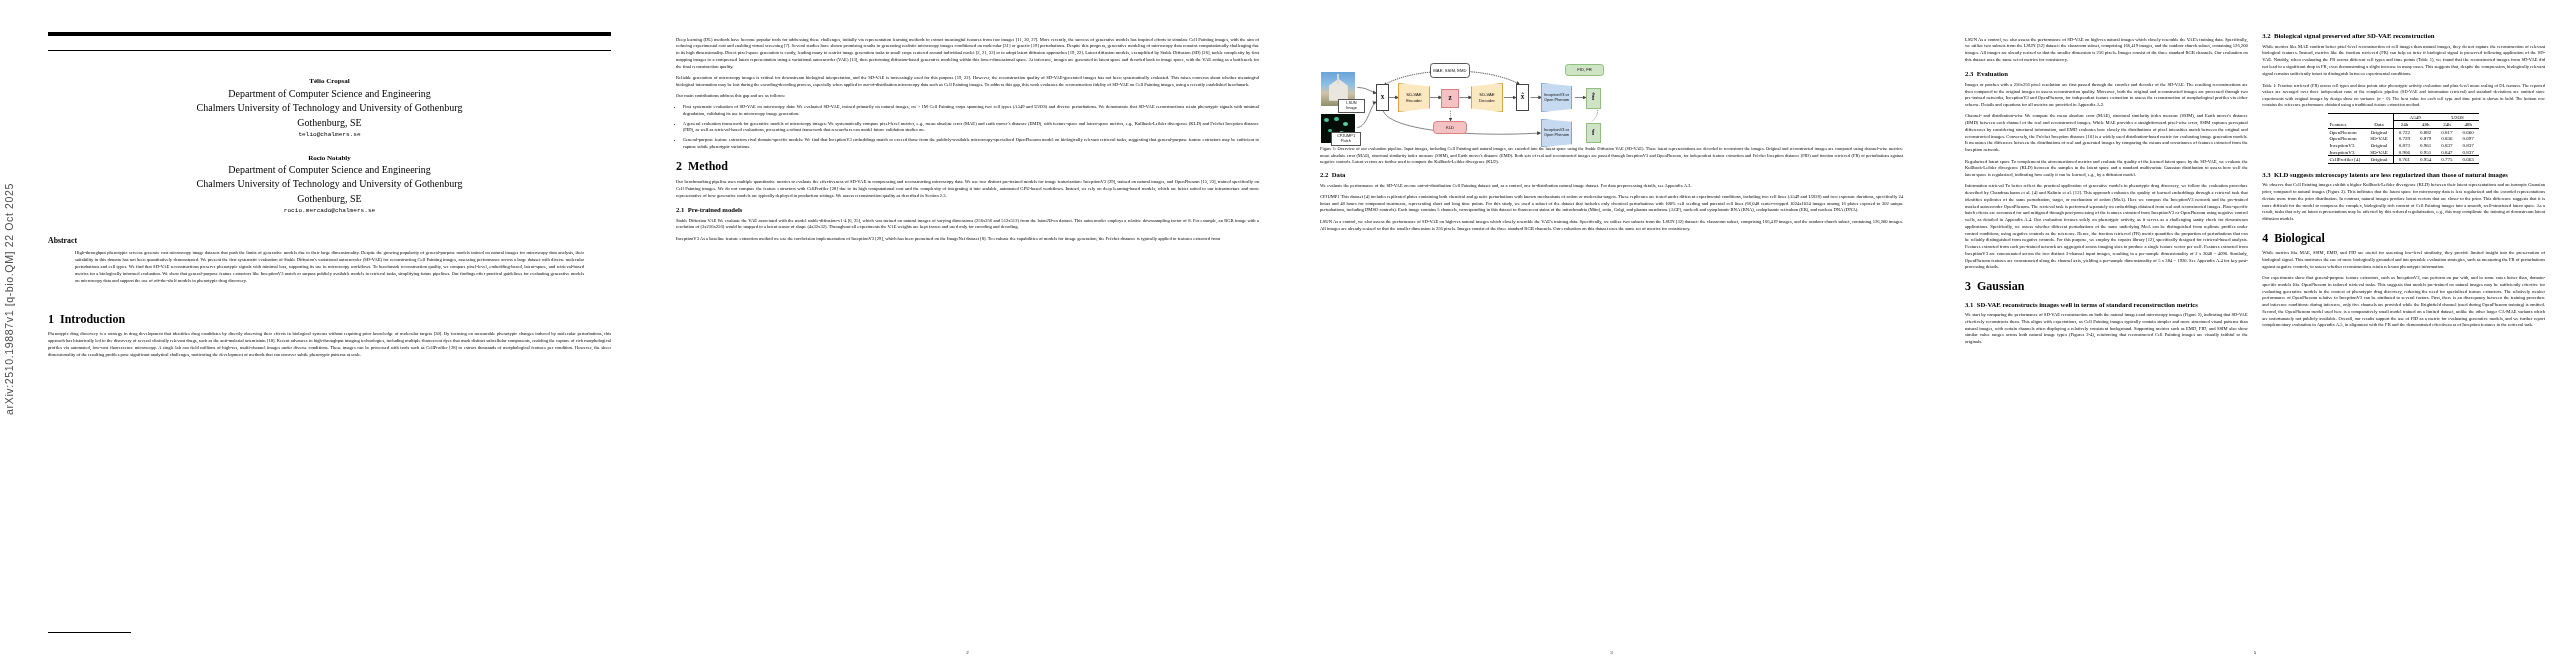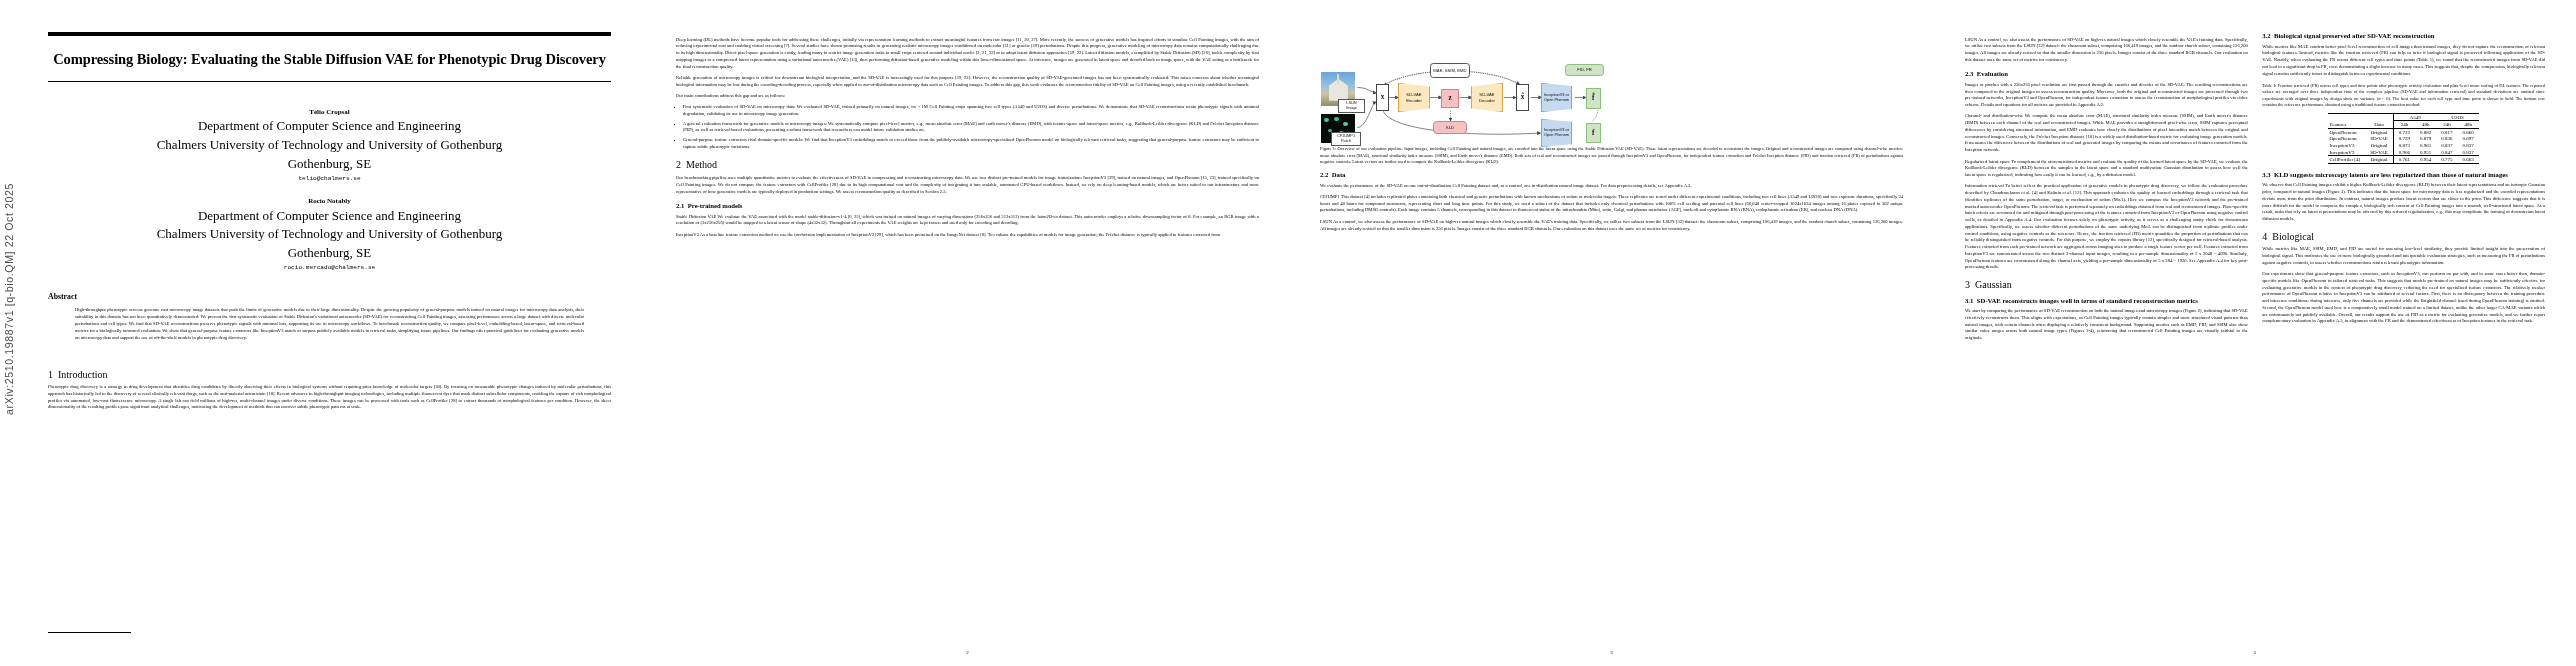--- a/index.html
+++ b/index.html
@@ -15,25 +15,25 @@
     transform:rotate(-90deg) translateX(-100%);
     font-family:"Liberation Sans",sans-serif;font-size:10.6px;color:#4d4d4d;white-space:nowrap;letter-spacing:0.6px;}
 
   .rule-thick{height:3.9px;background:#000;margin:0 0 14.5px 0;}
   .rule-thin{height:1.1px;background:#000;margin:12.2px 0 0 0;}
   .paper-title{font-size:14.5px;font-weight:bold;text-align:center;line-height:1.28;margin:0;letter-spacing:-0.1px;}
 
   .authors{margin-top:25px;text-align:center;}
   .author-block{margin-bottom:12.2px;}
   .au-name{font-size:7px;font-weight:bold;line-height:1.45;}
-  .au-line{font-size:13px;line-height:1.45;}
+  .au-line{font-size:10px;line-height:1.45;}
   .au-mail{font-family:"Liberation Mono",monospace;font-size:6.1px;line-height:1.7;}
 
   .sec-center{text-align:left;font-weight:bold;font-size:7.8px;margin:19px 0 5.6px;}
-  .sec-h{font-weight:normal;font-size:10px;margin:7.8px 0 3.3px;}
+  .sec-h{font-weight:bold;font-size:12px;margin:7.8px 0 3.3px;}
   .sec-h-sub{font-weight:bold;font-size:6.7px;margin:6.7px 0 2.8px;}
 
   .body-txt{font-size:4.6px;line-height:1.47;text-align:justify;hyphens:auto;}
   .abs-txt{font-size:4.6px;line-height:1.5;text-align:justify;}
   .abstract-wrap{padding:0 27px;}
   .bullets{font-size:4.6px;line-height:1.47;margin:3.3px 0 0 0;padding-left:6.7px;text-align:justify;}
   .bullets li{margin-bottom:2.8px;}
 
   .footnote-rule{width:83px;height:0.6px;background:#000;margin:5.6px 0 2.8px;}
   .footnote{font-size:3.9px;line-height:1.4;}
@@ -72,21 +72,20 @@
 </style>
 </head>
 <body>
 
 <div class="sheet">
 
   <div class="page p1">
     <div class="arxiv-stamp">arXiv:2510.19887v1  [q-bio.QM]  22 Oct 2025</div>
 
     <div class="rule-thick"></div>
-    <h1 class="paper-title">Compressing Biology: Evaluating the Stable Diffusion VAE for Phenotypic Drug Discovery</h1>
     <div class="rule-thin"></div>
 
     <div class="authors">
       <div class="author-block">
         <div class="au-name">Télio Cropsal</div>
         <div class="au-line">Department of Computer Science and Engineering</div>
         <div class="au-line">Chalmers University of Technology and University of Gothenburg</div>
         <div class="au-line">Gothenburg, SE</div>
         <div class="au-mail">telio@chalmers.se</div>
       </div>

